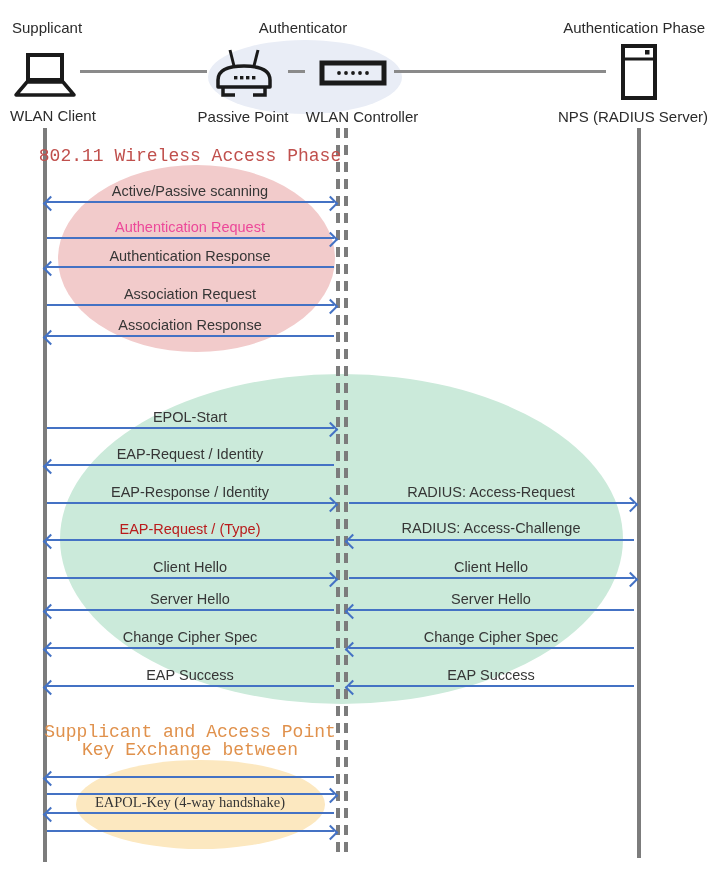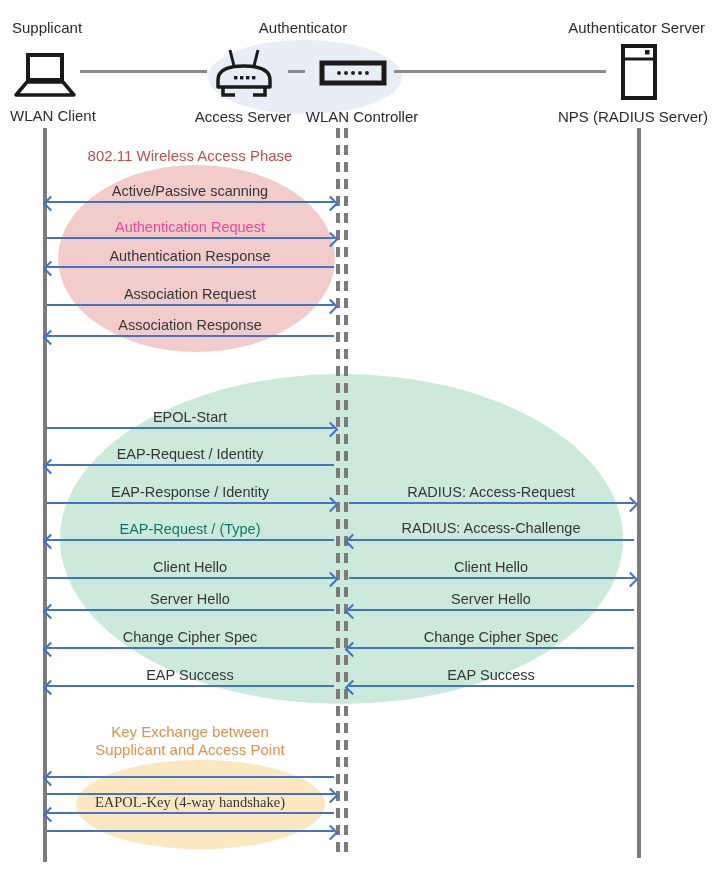--- a/index.html
+++ b/index.html
@@ -10,21 +10,21 @@
   }
   .ellipse { position:absolute; border-radius:50%; z-index:0; }
   .lifeline { position:absolute; width:4px; z-index:1; }
   .lifeline.solid  { background:var(--lifeline); }
   .lifeline.dashed { background:repeating-linear-gradient(to bottom, var(--lifeline) 0 10px, transparent 10px 17px); }
   .hline { position:absolute; height:3px; background:#8a8a8a; z-index:2; }
   .icon { position:absolute; z-index:2; }
   .role, .dev-label { position:absolute; font-size:15px; color:#2b2b2b; white-space:nowrap; z-index:2; }
   .centered { transform:translateX(-50%); }
   .right-aligned { text-align:right; }
-  .phase-title { position:absolute; font-size:15px; transform:translateX(-50%); text-align:center; white-space:nowrap; line-height:18px; z-index:2; }
+  .phase-title { position:absolute; font-size:18px; transform:translateX(-50%); text-align:center; white-space:nowrap; line-height:18px; z-index:2;font-family:Liberation Mono, monospace; }
   .arrow { position:absolute; height:2px; background:var(--arrow); color:var(--arrow); z-index:3; }
   .chev { position:absolute; width:9px; height:9px; top:-3.5px; }
   .chev.r { right:-2px; border-top:2.4px solid; border-right:2.4px solid; transform:rotate(45deg); }
   .chev.l { left:-2px;  border-bottom:2.4px solid; border-left:2.4px solid; transform:rotate(45deg); }
   .msg-label { position:absolute; font-size:14.5px; color:#363636; transform:translateX(-50%); white-space:nowrap; z-index:3; }
 </style>
 </head>
 <body>
 
 <div class="canvas" style="--arrow: #4472C4; --lifeline: #7C7C7C;">
@@ -38,21 +38,21 @@
   <div class="lifeline dashed" style="left:336px; top:128px; height:727px;"></div>
   <div class="lifeline dashed" style="left:344px; top:128px; height:727px;"></div>
   <div class="lifeline solid" style="left:637px; top:128px; height:730px;"></div>
 
   <div class="hline" style="left:80px;  top:70px; width:127px;"></div>
   <div class="hline" style="left:288px; top:70px; width:17px;"></div>
   <div class="hline" style="left:394px; top:70px; width:212px;"></div>
 
   <div class="role" style="left:12px; top:19px;">Supplicant</div>
   <div class="role centered" style="left:303px; top:19px;">Authenticator</div>
-  <div class="role right-aligned" style="right:8px; top:19px;">Authenticator Server</div>
+  <div class="role right-aligned" style="right:8px; top:19px;">Authentication Phase</div>
 
   <svg class="icon" style="left:12px; top:52px;" width="66" height="47" viewBox="0 0 66 47">
     <rect x="16" y="3" width="34" height="25" fill="none" stroke="#1a1a1a" stroke-width="4"></rect>
     <path d="M4 43 L62 43 L51 30 L15 30 Z" fill="none" stroke="#1a1a1a" stroke-width="3.5" stroke-linejoin="round"></path>
   </svg>
 
   <svg class="icon" style="left:213px; top:47px;" width="62" height="54" viewBox="0 0 62 54">
     <path d="M17 3 L21 19" fill="none" stroke="#1a1a1a" stroke-width="3"></path>
     <path d="M45 3 L41 19" fill="none" stroke="#1a1a1a" stroke-width="3"></path>
     <path d="M5 40 L5 33 Q5 19 31 19 Q57 19 57 33 L57 40 Z" fill="none" stroke="#1a1a1a" stroke-width="3.5" stroke-linejoin="round"></path>
@@ -73,28 +73,28 @@
     <circle cx="48" cy="13" r="1.9" fill="#1a1a1a"></circle>
   </svg>
 
   <svg class="icon" style="left:620px; top:43px;" width="38" height="58" viewBox="0 0 38 58">
     <rect x="3" y="3" width="32" height="52" fill="none" stroke="#1a1a1a" stroke-width="4"></rect>
     <line x1="3" y1="16" x2="35" y2="16" stroke="#1a1a1a" stroke-width="3"></line>
     <rect x="25" y="7" width="4.5" height="4.5" fill="#1a1a1a"></rect>
   </svg>
 
   <div class="dev-label" style="left:10px; top:107px;">WLAN Client</div>
-  <div class="dev-label centered" style="left:243px; top:108px;">Access Server</div>
+  <div class="dev-label centered" style="left:243px; top:108px;">Passive Point</div>
   <div class="dev-label centered" style="left:362px; top:108px;">WLAN Controller</div>
   <div class="dev-label centered" style="left:633px; top:108px;">NPS (RADIUS Server)</div>
 
   <div class="phase-title" id="phase-title-0" style="left: 190px; top: 147px; color: rgb(192, 80, 77);">802.11 Wireless Access Phase</div>
   <div class="phase-title" id="phase-title-2" style="left: 190px; top: 723px; color: rgb(224, 145, 76);">
+    <span style="display:block;">Supplicant and Access Point</span>
     <span style="display:block;">Key Exchange between</span>
-    <span style="display:block;">Supplicant and Access Point</span>
   </div>
 
   <div id="messages">
       <div class="arrow" style="left: 47px; width: 287px; top: 201px;">
         <i class="chev r"></i>
         <i class="chev l"></i>
       </div>
       <span class="msg-label" style="left: 190px; top: 183px; color: rgb(54, 54, 54);">Active/Passive scanning</span>
       <div class="arrow" style="left: 47px; width: 287px; top: 237px;">
         <i class="chev r"></i>
@@ -124,21 +124,21 @@
         <i class="chev r"></i>
       </div>
       <span class="msg-label" style="left: 190px; top: 484px; color: rgb(54, 54, 54);">EAP-Response / Identity</span>
       <div class="arrow" style="left: 349px; width: 285px; top: 502px;">
         <i class="chev r"></i>
       </div>
       <span class="msg-label" style="left: 491px; top: 484px; color: rgb(54, 54, 54);">RADIUS: Access-Request</span>
       <div class="arrow" style="left: 47px; width: 287px; top: 539px;">
         <i class="chev l"></i>
       </div>
-      <span class="msg-label" style="left: 190px; top: 521px; color: #0f766e;">EAP-Request / (Type)</span>
+      <span class="msg-label" style="left: 190px; top: 521px; color: #b91c1c;">EAP-Request / (Type)</span>
       <div class="arrow" style="left: 349px; width: 285px; top: 539px;">
         <i class="chev l"></i>
       </div>
       <span class="msg-label" style="left: 491px; top: 520px; color: rgb(54, 54, 54);">RADIUS: Access-Challenge</span>
       <div class="arrow" style="left: 47px; width: 287px; top: 577px;">
         <i class="chev r"></i>
       </div>
       <span class="msg-label" style="left: 190px; top: 559px; color: rgb(54, 54, 54);">Client Hello</span>
       <div class="arrow" style="left: 349px; width: 285px; top: 577px;">
         <i class="chev r"></i>

